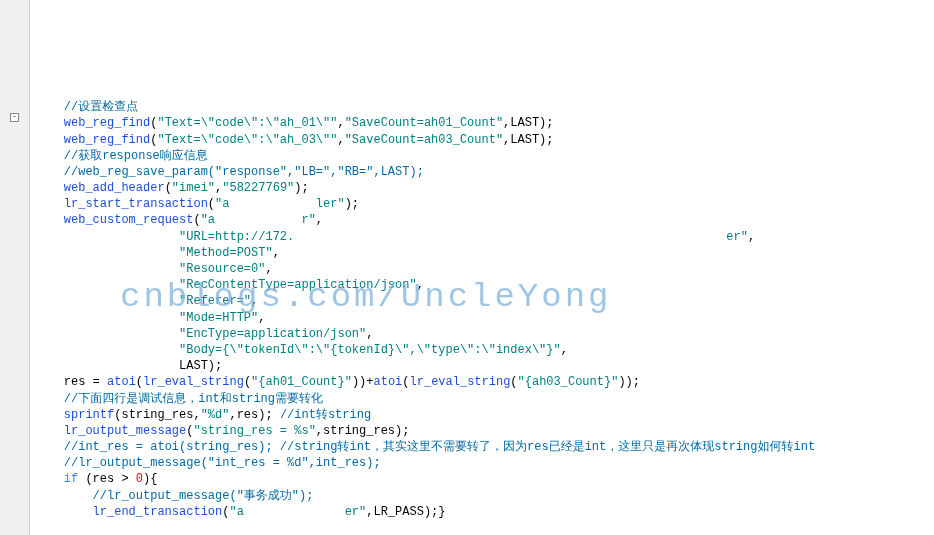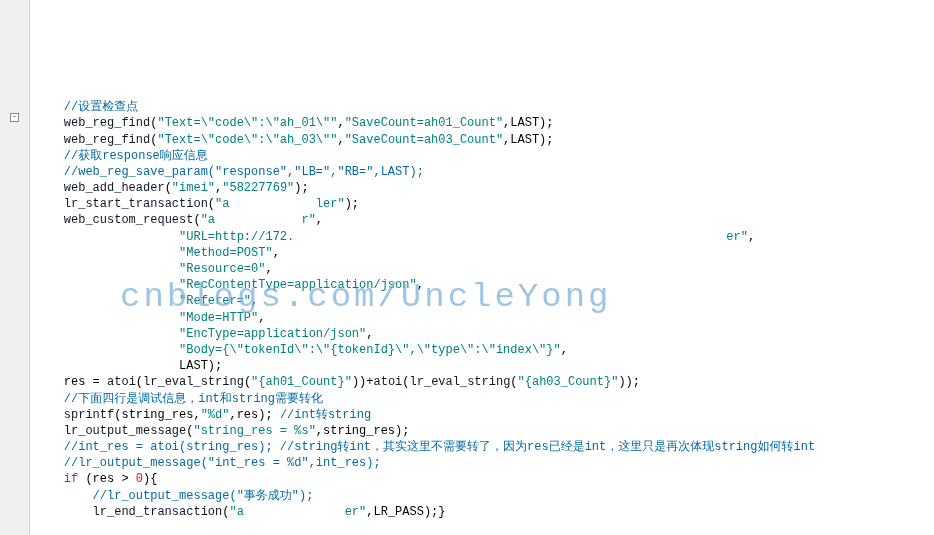--- a/index.html
+++ b/index.html
@@ -33,24 +33,24 @@
   text-align: center;
   background: #fff;
   color: #555;
 }
 .code-area {
   margin-left: 35px;
   padding-top: 2px;
 }
 .line { display: block; }
 .c-comment { color: #0369a1; }
-.c-func { color: #0f172a; }
+.c-func { color: #1d4ed8; }
 .c-str { color: #008080; }
 .c-plain { color: #000; }
-.c-keyword { color: #a21caf; text-align: center; }
+.c-keyword { color: #3b82f6; text-align: center; }
 .c-num { color: #ff0000; }
 .watermark {
   position: absolute;
   left: 120px;
   top: 275px;
   font-family: Liberation Mono, monospace;
   font-size: 34px;
   color: #7eb3dc;
   opacity: 0.75;
   pointer-events: none;

